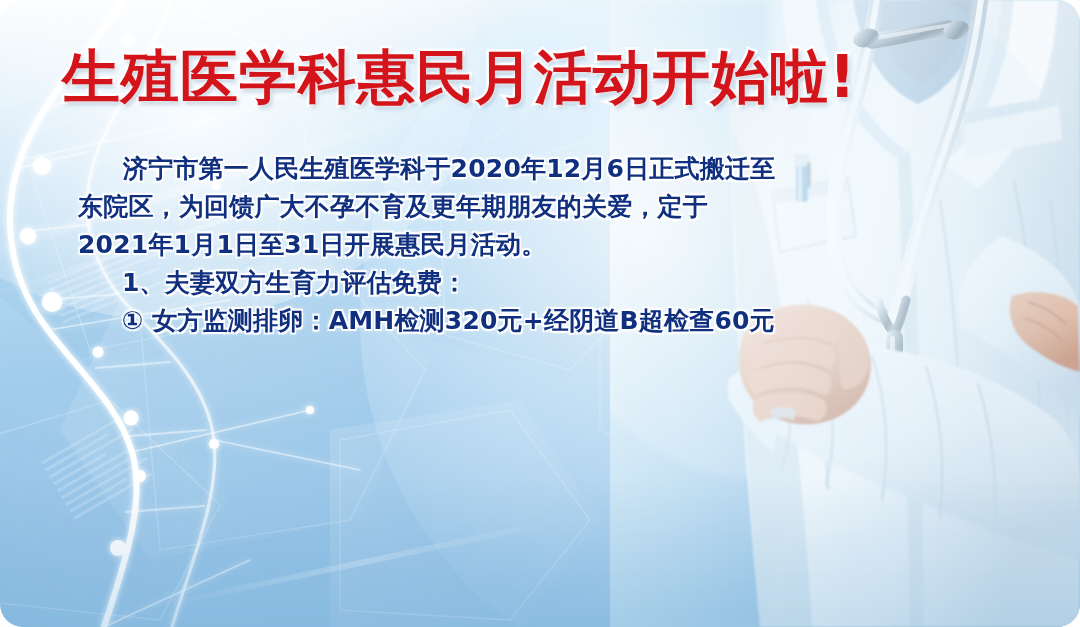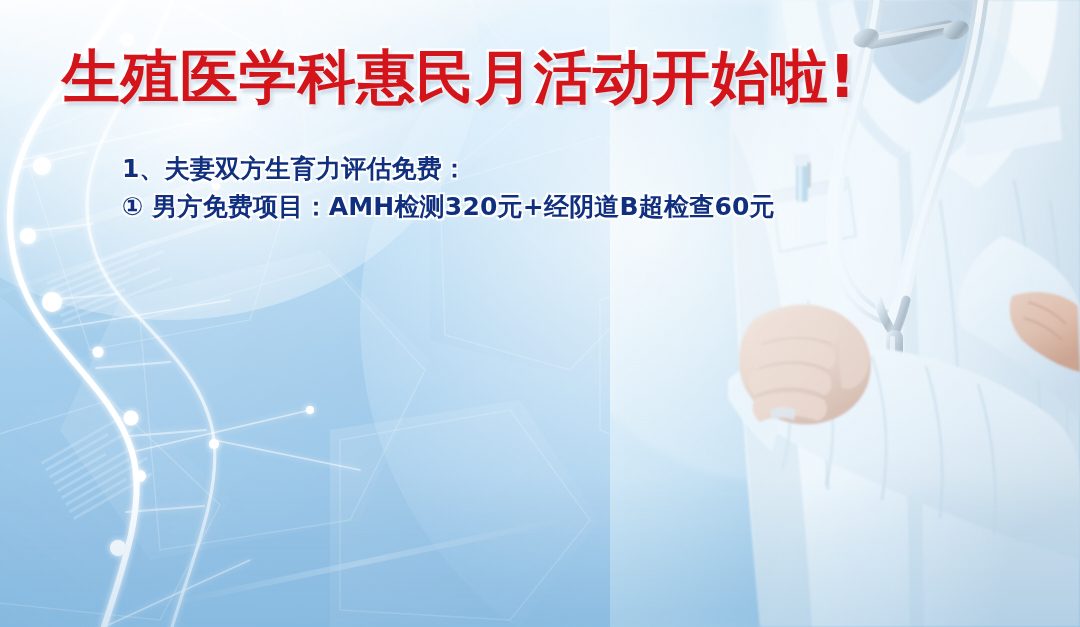--- a/index.html
+++ b/index.html
@@ -14,20 +14,21 @@
         #fbfdfe 0%,
         #eef6fc 6%,
         #dceefb 13%,
         #c7e3f7 24%,
         #b2d7f1 38%,
         #a3cdec 52%,
         #9ac7e9 66%,
         #94c2e6 80%,
         #8fbfe4 92%,
         #8cbde3 100%);
+    border-radius: 23px;
   }
 
   
   .bg-layer{position:absolute;inset:0;pointer-events:none;}
 
   .bg-tech{opacity:.55;}
   .bg-glow-right{
     position:absolute;right:-40px;top:-60px;
     width:760px;height:760px;border-radius:50%;
     background:radial-gradient(circle at 38% 38%,
@@ -398,17 +399,18 @@
 
     <rect x="0" y="0" width="470" height="627" fill="url(#bgBlur)" opacity=".10"></rect>
   </svg>
 
   <div class="bg-glow-right"></div>
   <div class="bg-vignette-bottom"></div>
 
   <div class="headline">生殖医学科惠民月活动开始啦!</div>
 
   <div class="body-block">
+    <div class="para">济宁市第一人民生殖医学科于2020年12月6日正式搬迁至东院区，为回馈广大不孕不育及更年期朋友的关爱，定于2021年1月1日至31日开展惠民月活动。</div>
     <div class="line item">1、夫妻双方生育力评估免费：</div>
-    <div class="line item">① 男方免费项目：AMH检测320元+经阴道B超检查60元</div>
+    <div class="line item">① 女方监测排卵：AMH检测320元+经阴道B超检查60元</div>
   </div>
 
 </div>
 
 </body></html>

